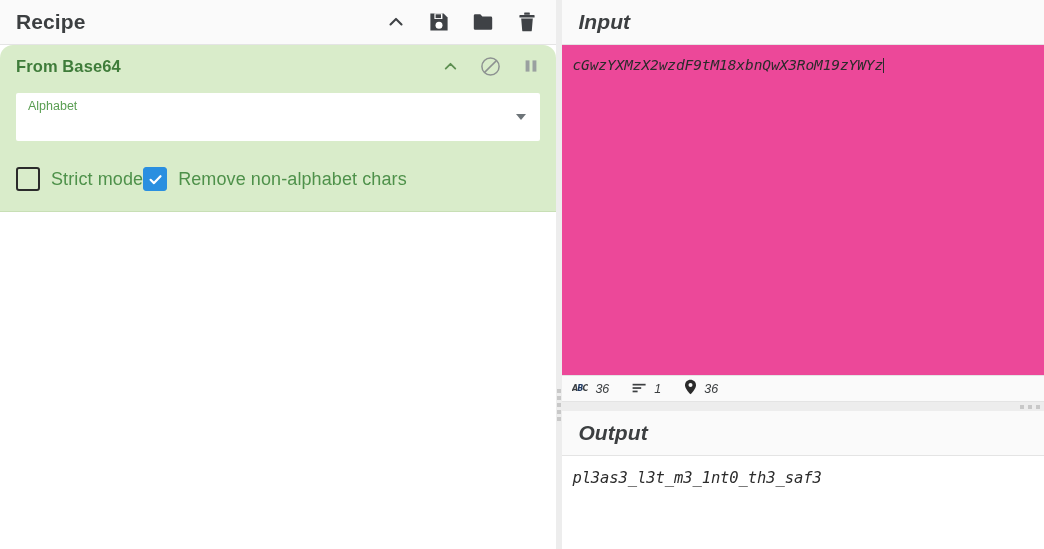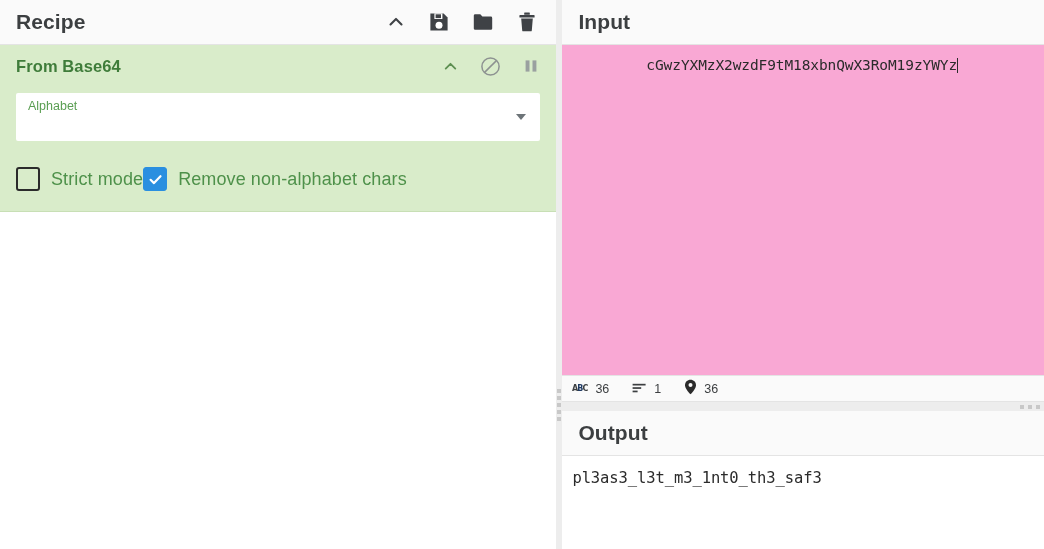--- a/index.html
+++ b/index.html
@@ -64,20 +64,21 @@
     justify-content: center;
     color: #3f4246;
     cursor: pointer;
   }
 
   
   .op-list {
     flex: 1;
     background: #ffffff;
     overflow: hidden;
+    border-radius: 13px;
   }
 
   .operation {
     background: #d9ecca;
     border-bottom: 1px solid #c8dfb5;
     padding: 0 0 20px 0;
   }
 
   .op-header {
     display: flex;
@@ -215,20 +216,21 @@
   }
 
   
   .io-pane {
     width: 560px;
     height: 549px;
     display: flex;
     flex-direction: column;
     background: #ffffff;
     box-sizing: border-box;
+    font-style: italic;
   }
 
   .input-section {
     height: 402px;
     display: flex;
     flex-direction: column;
     box-sizing: border-box;
   }
 
   .io-title-bar {
@@ -244,26 +246,25 @@
 
   .io-title {
     font-size: 21px;
     font-weight: bold;
     color: #3c3f41;
     letter-spacing: 0.1px;
   }
 
   .input-text-area {
     flex: 1;
-    background: #f9a8d4;
+    background: #ec4899;
     padding: 11px 12px 0 10px;
     box-sizing: border-box;
     overflow: hidden;
     cursor: text;
-    text-align: center;
   }
 
   .mono-text {
     font-family: "DejaVu Sans Mono", monospace;
     font-size: 14.5px;
     color: #2b2b2b;
     line-height: 18px;
     white-space: pre-wrap;
     word-break: break-all;
     letter-spacing: -0.1px;

